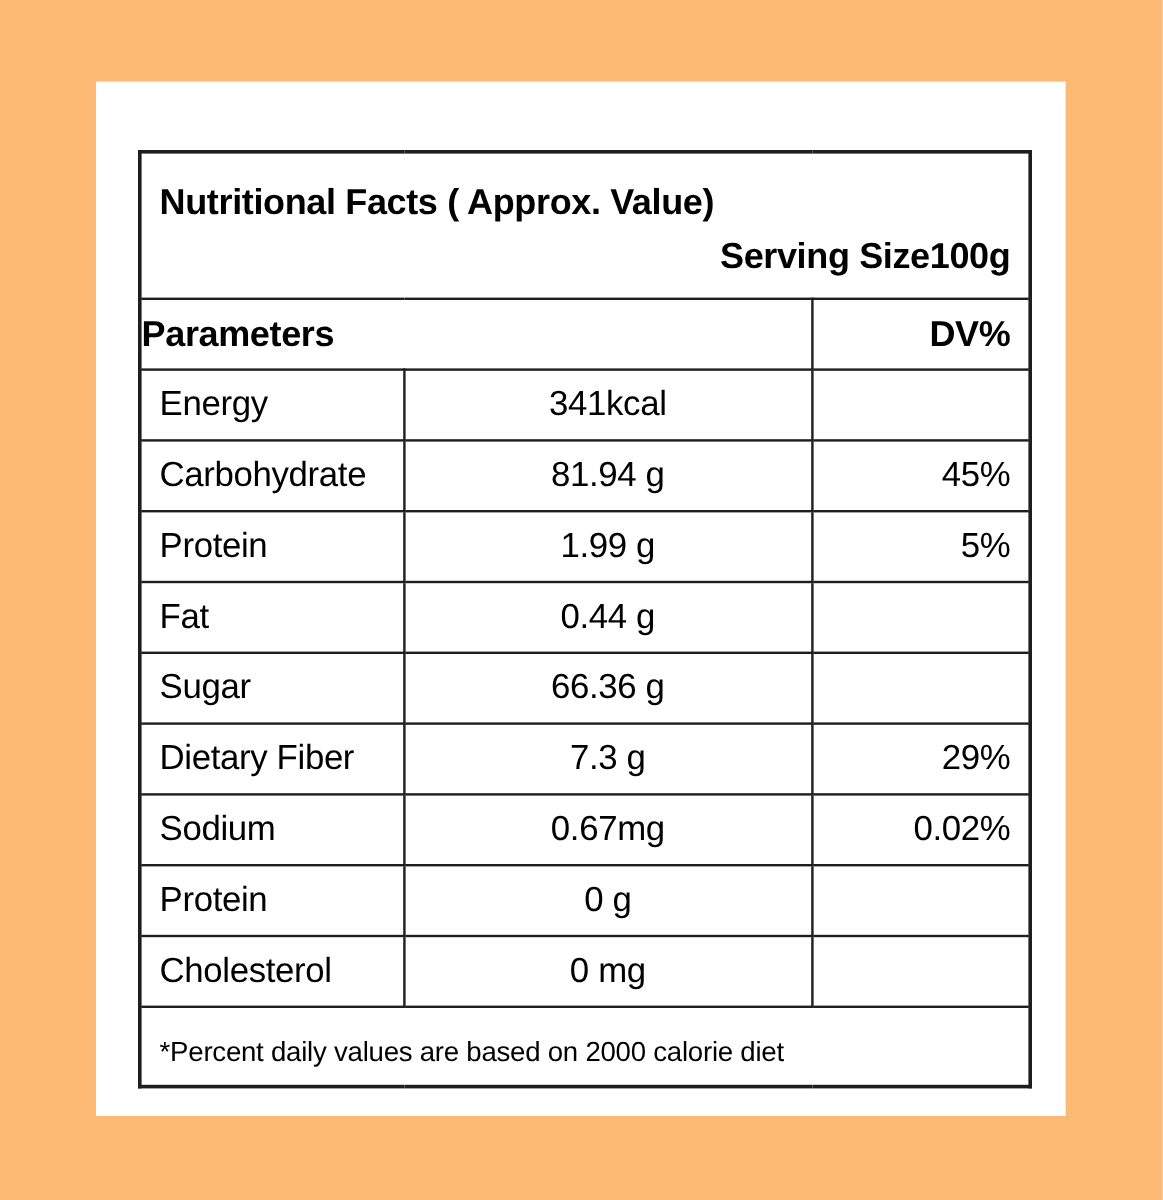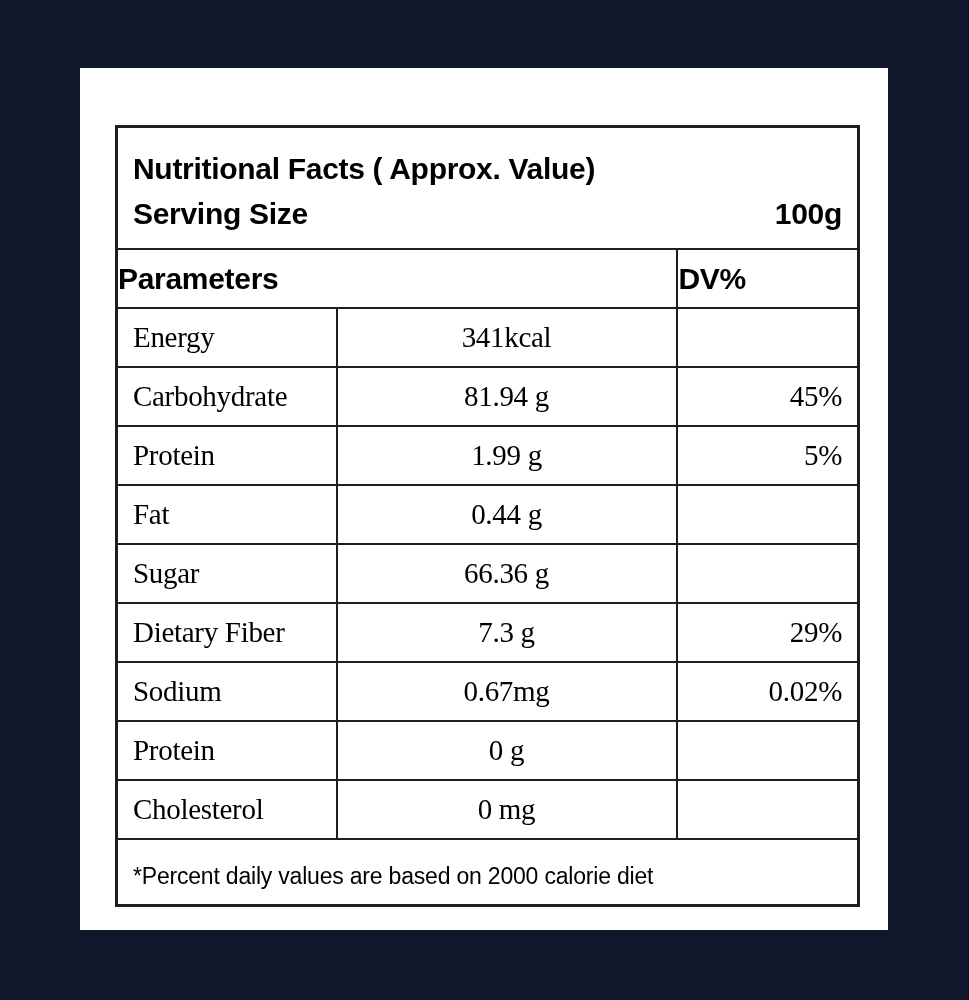--- a/index.html
+++ b/index.html
@@ -9,21 +9,21 @@
     height: 1000px;
     background: #e8e8e8;
     font-family: "Liberation Sans", sans-serif;
     color: #000;
     overflow: hidden;
   }
   .stage {
     position: relative;
     width: 969px;
     height: 1000px;
-    background: #0f172a;
+    background: #fdba74;
   }
   .card {
     position: absolute;
     left: 80px;
     top: 68px;
     width: 808px;
     height: 862px;
     background: #ffffff;
   }
   table.nutrition {
@@ -51,38 +51,37 @@
     vertical-align: top;
   }
   .title-line {
     font-weight: bold;
     font-size: 30px;
     line-height: 45px;
     white-space: nowrap;
   }
   .serving-line {
     display: flex;
-    justify-content: space-between;
+    justify-content: flex-end;
     font-weight: bold;
     font-size: 30px;
     line-height: 45px;
   }
 
   .columns-row td {
     height: 55px;
     font-weight: bold;
     font-size: 30px;
   }
   .param-head { padding-left: 0; }
-  .dv-head { padding-right: 15px; }
+  .dv-head { text-align: right; padding-right: 15px; }
 
   .data-row td {
     height: 55px;
     font-size: 29px;
-    font-family: Liberation Serif, serif;
   }
   .c-label { padding-left: 15px; }
   .c-value { text-align: center; }
   .c-dv { text-align: right; padding-right: 15px; }
 
   .footnote-row td {
     height: 55px;
     vertical-align: top;
     padding: 9px 15px 0 15px;
     font-size: 23px;

